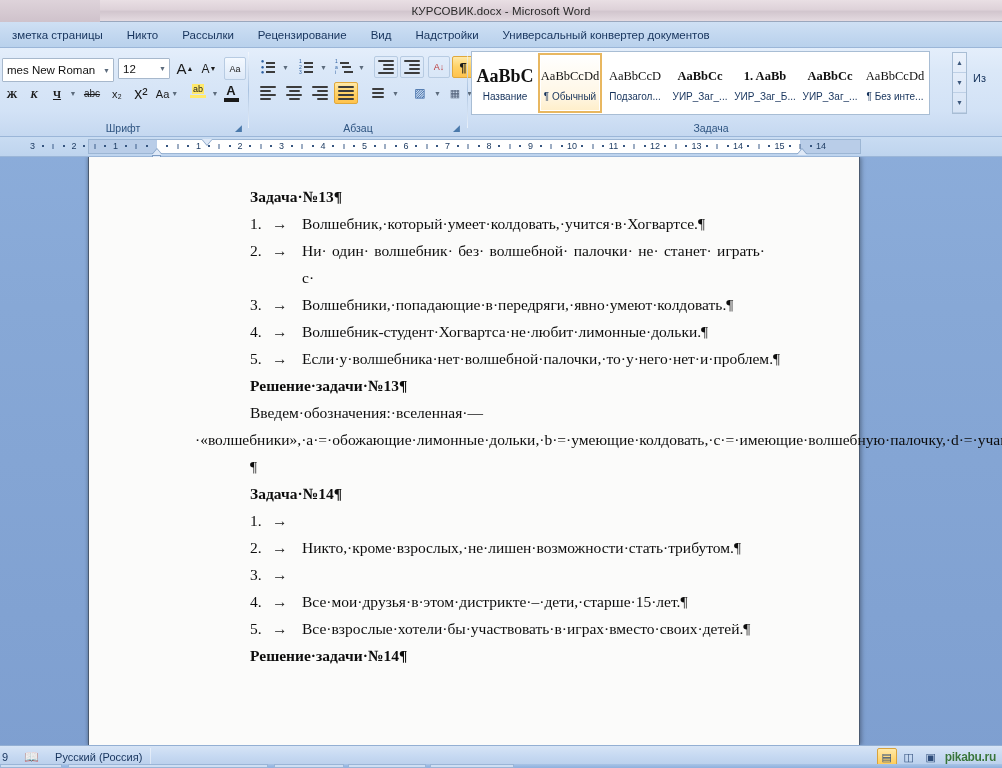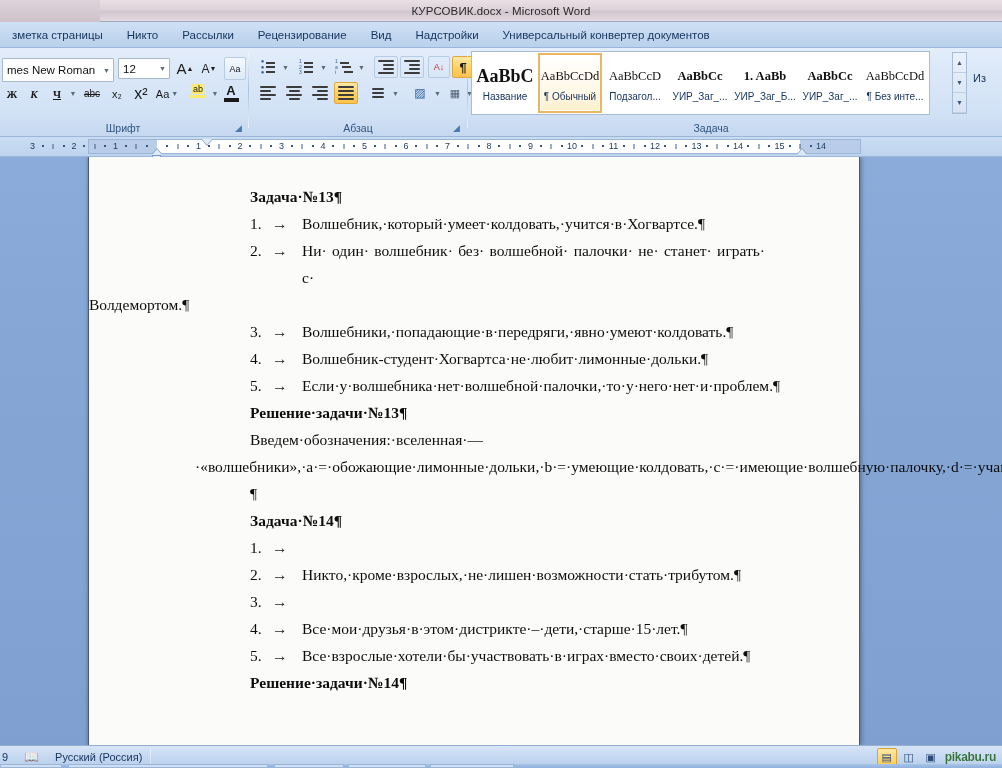--- a/index.html
+++ b/index.html
@@ -590,21 +590,20 @@
           <div class="li">
             <span class="num">1.</span>
             <span class="arrow">→</span>
             <span class="txt">Волшебник,·который·умеет·колдовать,·учится·в·Хогвартсе.¶</span>
           </div>
           <div class="li spread">
             <span class="num">2.</span>
             <span class="arrow">→</span>
             <span class="txt">Ни·  один·  волшебник·  без·  волшебной·  палочки·  не·  станет·  играть·  с·</span>
           </div>
-          <p class="p" style="margin-left: -106px;">Волдемортом.¶</p>
           <div class="li">
             <span class="num">3.</span>
             <span class="arrow">→</span>
             <span class="txt">Волшебники,·попадающие·в·передряги,·явно·умеют·колдовать.¶</span>
           </div>
           <div class="li">
             <span class="num">4.</span>
             <span class="arrow">→</span>
             <span class="txt">Волшебник-студент·Хогвартса·не·любит·лимонные·дольки.¶</span>
           </div>

